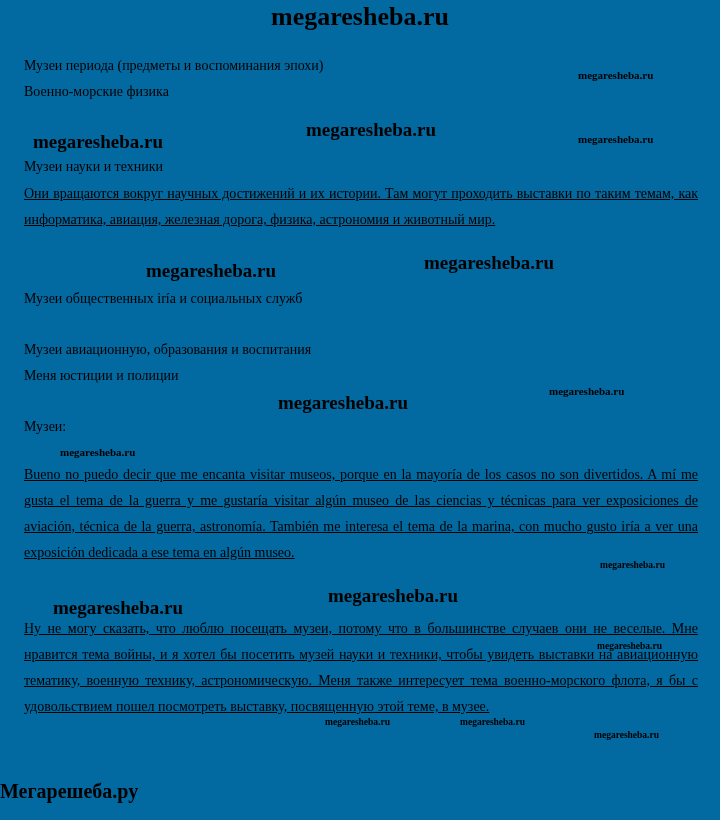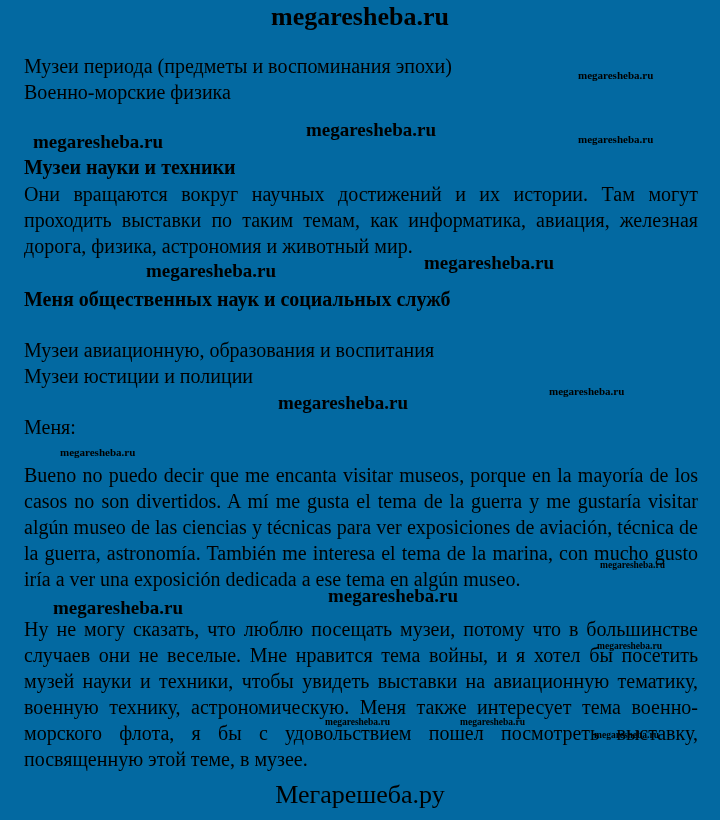--- a/index.html
+++ b/index.html
@@ -15,28 +15,28 @@
   }
   .abs { position: absolute; }
   .title-top {
     top: 2px; left: 0; width: 100%;
     text-align: center;
     font-size: 26px;
     font-weight: bold;
   }
   .title-bottom {
     top: 780px; left: 0; width: 100%;
-    text-align: center;
-    font-size: 26px;
-    font-weight: normal;
+    text-align: left;
+    font-size: 20px;
+    font-weight: bold;
   }
   .block { left: 24px; width: 674px; }
-  .body-text { font-size: 20px; line-height: 26px; }
-  .justify { text-align: justify; }
-  .bold { font-weight: bold; }
+  .body-text { font-size: 14px; line-height: 26px; }
+  .justify { text-align: justify; text-decoration: underline; }
+  .bold { font-weight: normal; }
   .wm {
     position: absolute;
     font-weight: bold;
     white-space: nowrap;
     color: #000000;
     font-family: "Liberation Serif", "DejaVu Serif", serif;
   }
   .wm-lg { font-size: 19px; }
   .wm-sm { font-size: 11px; }
   .wm-xs { font-size: 9.5px; }
@@ -50,28 +50,28 @@
 
   <div class="abs block body-text" style="top:53px">
     <div>Музеи периода (предметы и воспоминания эпохи)</div>
     <div>Военно-морские физика</div>
   </div>
 
   <div class="abs block body-text bold" style="top:154px">Музеи науки и техники</div>
 
   <div class="abs block body-text justify" style="top:181px">Они вращаются вокруг научных достижений и их истории. Там могут проходить выставки по таким темам, как информатика, авиация, железная дорога, физика, астрономия и животный мир.</div>
 
-  <div class="abs block body-text bold" style="top:286px">Меня общественных наук и социальных служб</div>
+  <div class="abs block body-text bold" style="top:286px">Музеи общественных iría и социальных служб</div>
 
   <div class="abs block body-text" style="top:337px">
     <div>Музеи авиационную, образования и воспитания</div>
-    <div>Музеи юстиции и полиции</div>
+    <div>Меня юстиции и полиции</div>
   </div>
 
-  <div class="abs block body-text" style="top:414px">Меня:</div>
+  <div class="abs block body-text" style="top:414px">Музеи:</div>
 
   <div class="abs block body-text justify" style="top:462px">Bueno no puedo decir que me encanta visitar museos, porque en la mayoría de los casos no son divertidos. A mí me gusta el tema de la guerra y me gustaría visitar algún museo de las ciencias y técnicas para ver exposiciones de aviación, técnica de la guerra, astronomía. También me interesa el tema de la marina, con mucho gusto iría a ver una exposición dedicada a ese tema en algún museo.</div>
 
   <div class="abs block body-text justify" style="top:616px">Ну не могу сказать, что люблю посещать музеи, потому что в большинстве случаев они не веселые. Мне нравится тема войны, и я хотел бы посетить музей науки и техники, чтобы увидеть выставки на авиационную тематику, военную технику, астрономическую. Меня также интересует тема военно-морского флота, я бы с удовольствием пошел посмотреть выставку, посвященную этой теме, в музее.</div>
 
   <div class="abs title-bottom">Мегарешеба.ру</div>
 
   <span class="wm wm-sm" style="left:578px;top:69px">megaresheba.ru</span>
   <span class="wm wm-lg" style="left:306px;top:119px">megaresheba.ru</span>
   <span class="wm wm-lg" style="left:33px;top:131px">megaresheba.ru</span>

